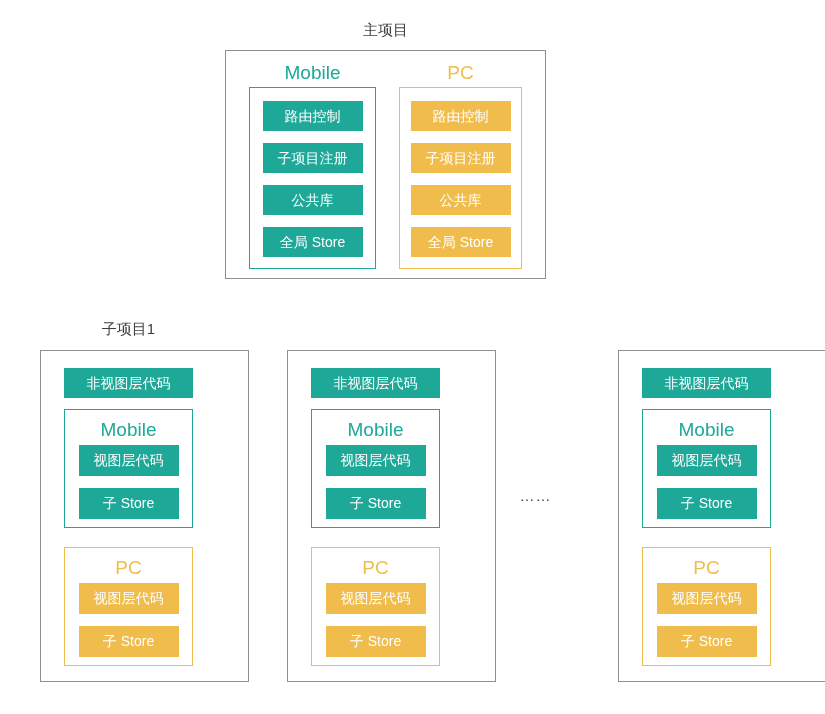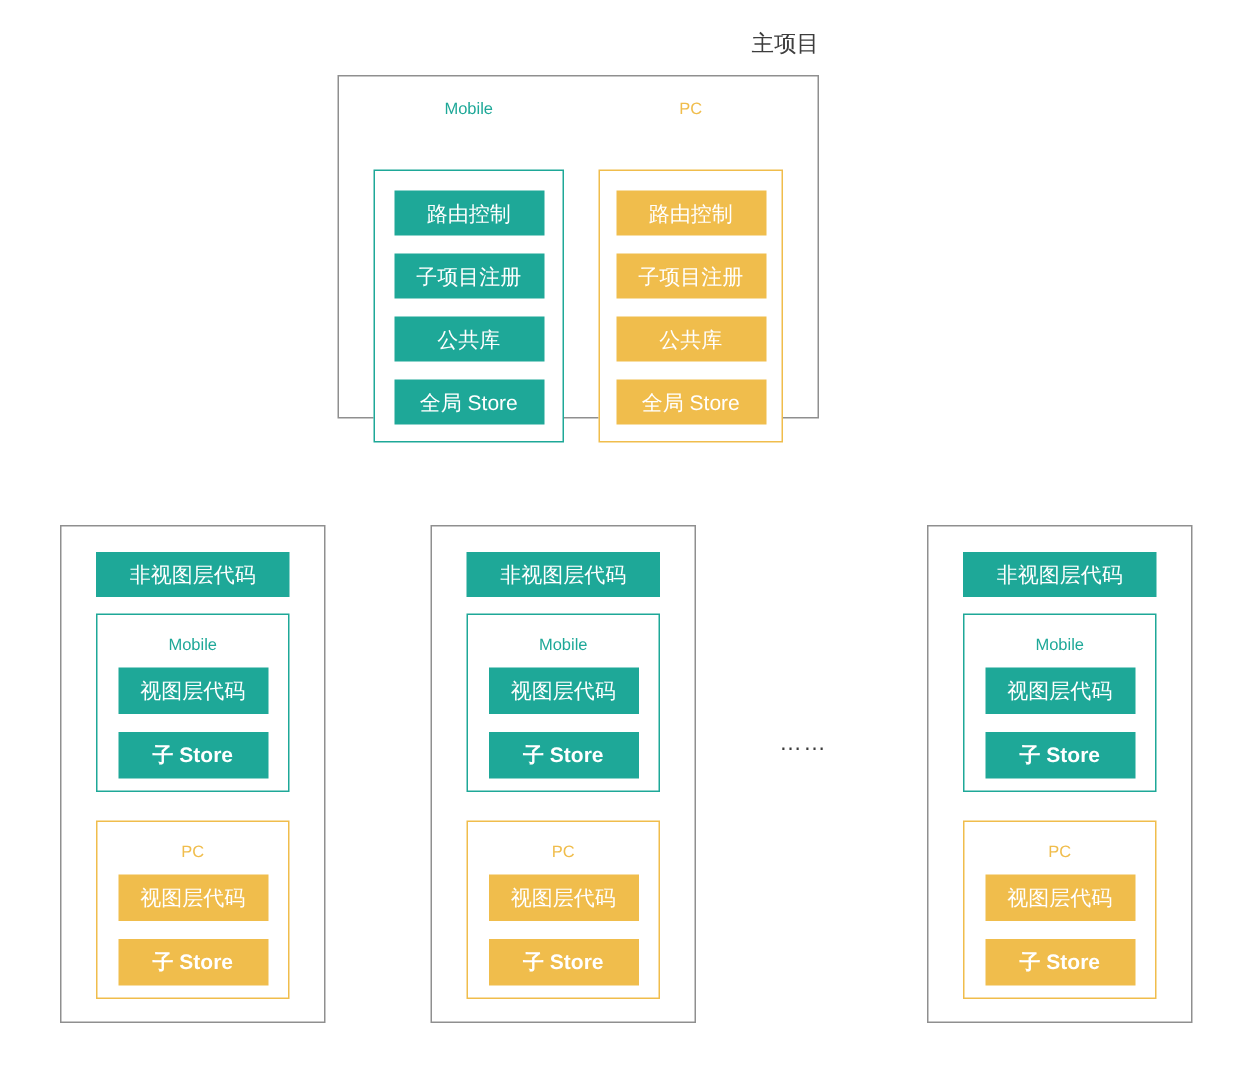--- a/index.html
+++ b/index.html
@@ -15,72 +15,72 @@
   body{font-family:"Liberation Sans","DejaVu Sans",sans-serif;}
   .canvas{
     position:relative;
     width:825px;
     height:714px;
     background:var(--background);
     overflow:hidden;
   }
   .title{
     position:absolute;
-    text-align:right;
+    text-align:center;
     font-size:15px;
     color:var(--text_dark);
     line-height:18px;
   }
   
   .mp-title{left:225px;top:21px;width:321px;}
   .mp-box{
     position:absolute;
     left:225px;top:50px;width:321px;height:229px;
     border:1px solid var(--border_gray);
     background:var(--background);
   }
   .group-label{
     position:absolute;
     text-align:center;
-    font-size:11px;
+    font-size:19px;
     line-height:18px;
   }
   .teal-text{color:var(--teal);}
   .orange-text{color:var(--orange);}
   .mp-label-mobile{left:23px;top:13px;width:127px;}
   .mp-label-pc{left:173px;top:13px;width:123px;}
   .group-box{
     position:absolute;
     display:flex;
     flex-direction:column;
     align-items:center;
     background:var(--background);
   }
   .teal-border{border:1px solid var(--teal);}
   .orange-border{border:1px solid var(--orange);}
-  .mp-group{top:36px;height:182px;padding-top:13px;gap:12px;margin-top:26px;}
+  .mp-group{top:36px;height:182px;padding-top:13px;gap:12px;}
   .mp-group-mobile{left:23px;width:127px;}
   .mp-group-pc{left:173px;width:123px;}
   .badge{
     width:100px;
     height:30px;
     line-height:30px;
     text-align:center;
     font-size:14px;
     color:var(--badge_text);
     white-space:nowrap;
     flex:none;
   }
   .teal-fill{background:var(--teal);}
   .orange-fill{background:var(--orange);}
   
   .sp-title{top:320px;width:177px;}
   .sp-box{
     position:absolute;
-    top:350px;width:177px;height:332px;
+    top:350px;width:209px;height:332px;
     border:1px solid var(--border_gray);
     background:var(--background);
   }
   .sp-1{left:40px;}
   .sp-2{left:287px;}
   .sp-n{left:618px;}
   .sp-top-badge{
     position:absolute;
     left:23px;top:17px;
     width:129px;height:30px;
@@ -90,21 +90,21 @@
     left:23px;width:129px;height:119px;
     padding-top:10px;
   }
   .sp-group .group-label{
     position:static;
     width:100%;
     margin-bottom:5px;
     line-height:20px;
   }
   .sp-group .badge{height:31px;line-height:31px;}
-  .sp-group .badge + .badge{margin-top:12px;font-weight:bold;}
+  .sp-group .badge + .badge{margin-top:12px;}
   .sp-group-mobile{top:58px;}
   .sp-group-pc{top:196px;}
   
   .ellipsis{
     position:absolute;
     left:498px;top:487px;width:75px;
     text-align:center;
     font-size:15px;
     color:var(--text_dark);
     letter-spacing:1px;
@@ -126,20 +126,21 @@
     </div>
     <div class="group-label orange-text mp-label-pc">PC</div>
     <div class="group-box orange-border mp-group mp-group-pc">
       <div class="badge orange-fill">路由控制</div>
       <div class="badge orange-fill">子项目注册</div>
       <div class="badge orange-fill">公共库</div>
       <div class="badge orange-fill">全局 Store</div>
     </div>
   </div>
 
+  <div class="title sp-title sp-1">子项目1</div>
   <div class="sp-box sp-1">
     <div class="badge teal-fill sp-top-badge">非视图层代码</div>
     <div class="group-box teal-border sp-group sp-group-mobile">
       <div class="group-label teal-text">Mobile</div>
       <div class="badge teal-fill">视图层代码</div>
       <div class="badge teal-fill">子 Store</div>
     </div>
     <div class="group-box orange-border sp-group sp-group-pc">
       <div class="group-label orange-text">PC</div>
       <div class="badge orange-fill">视图层代码</div>

